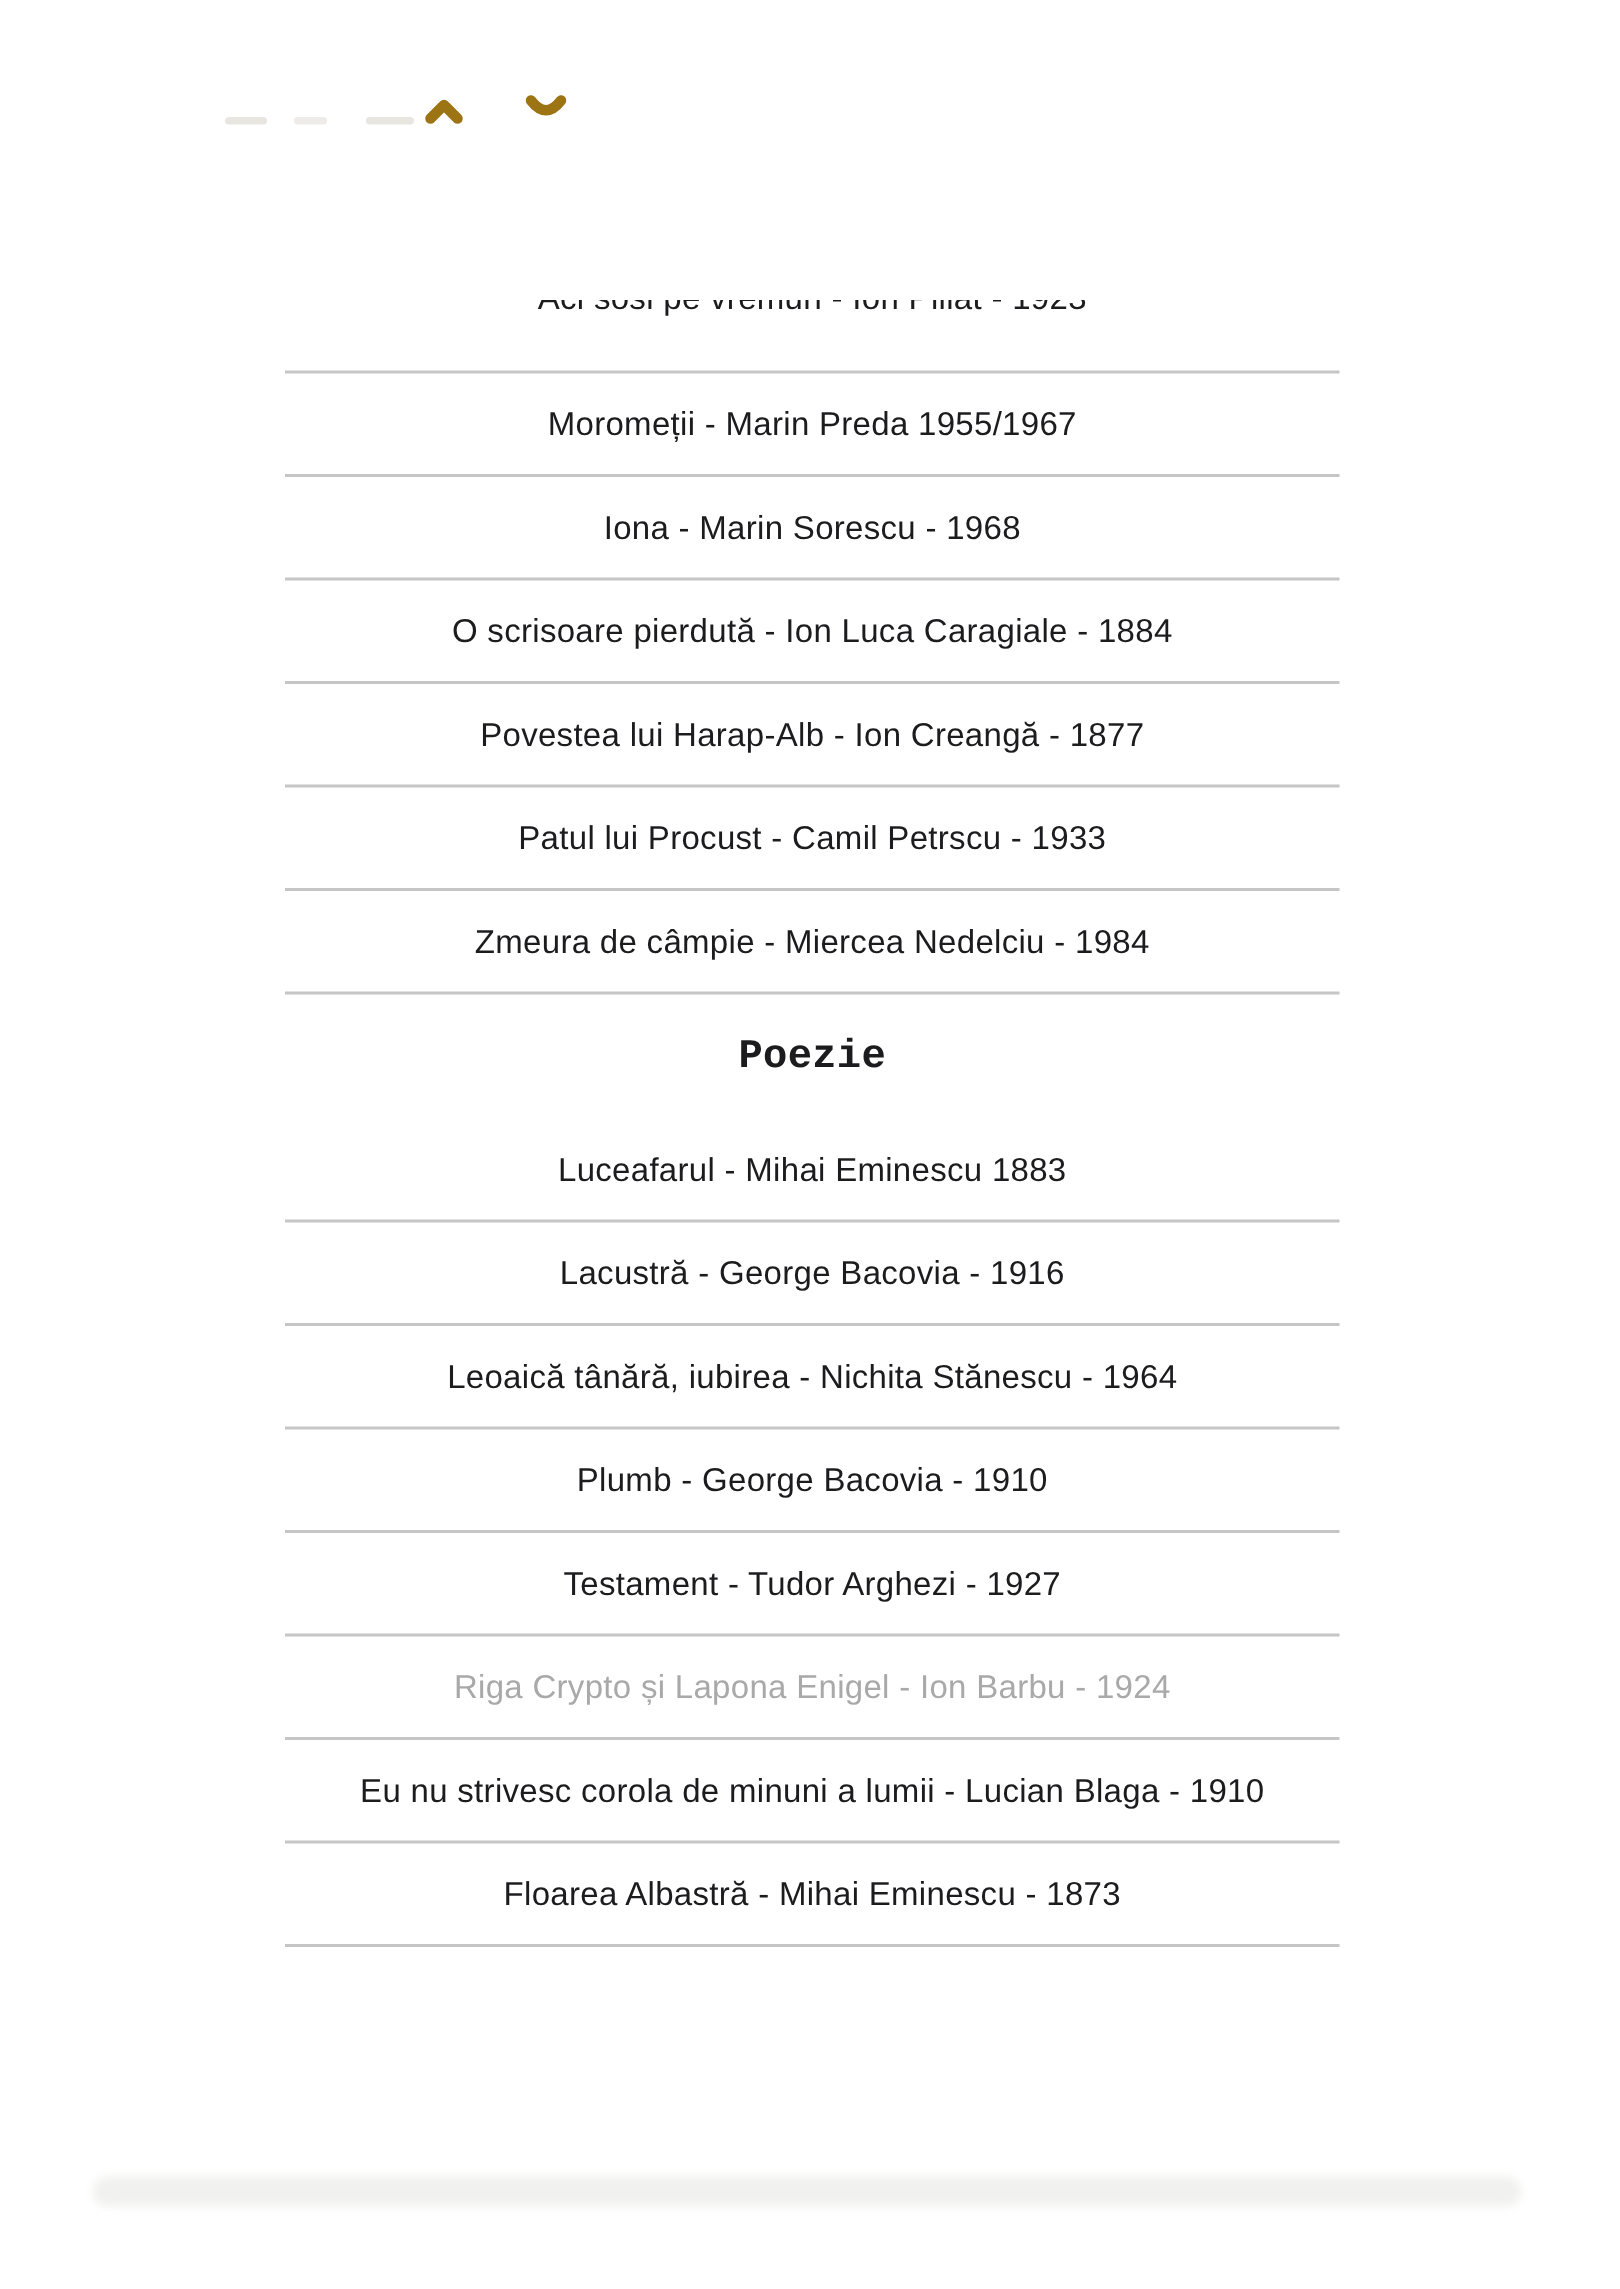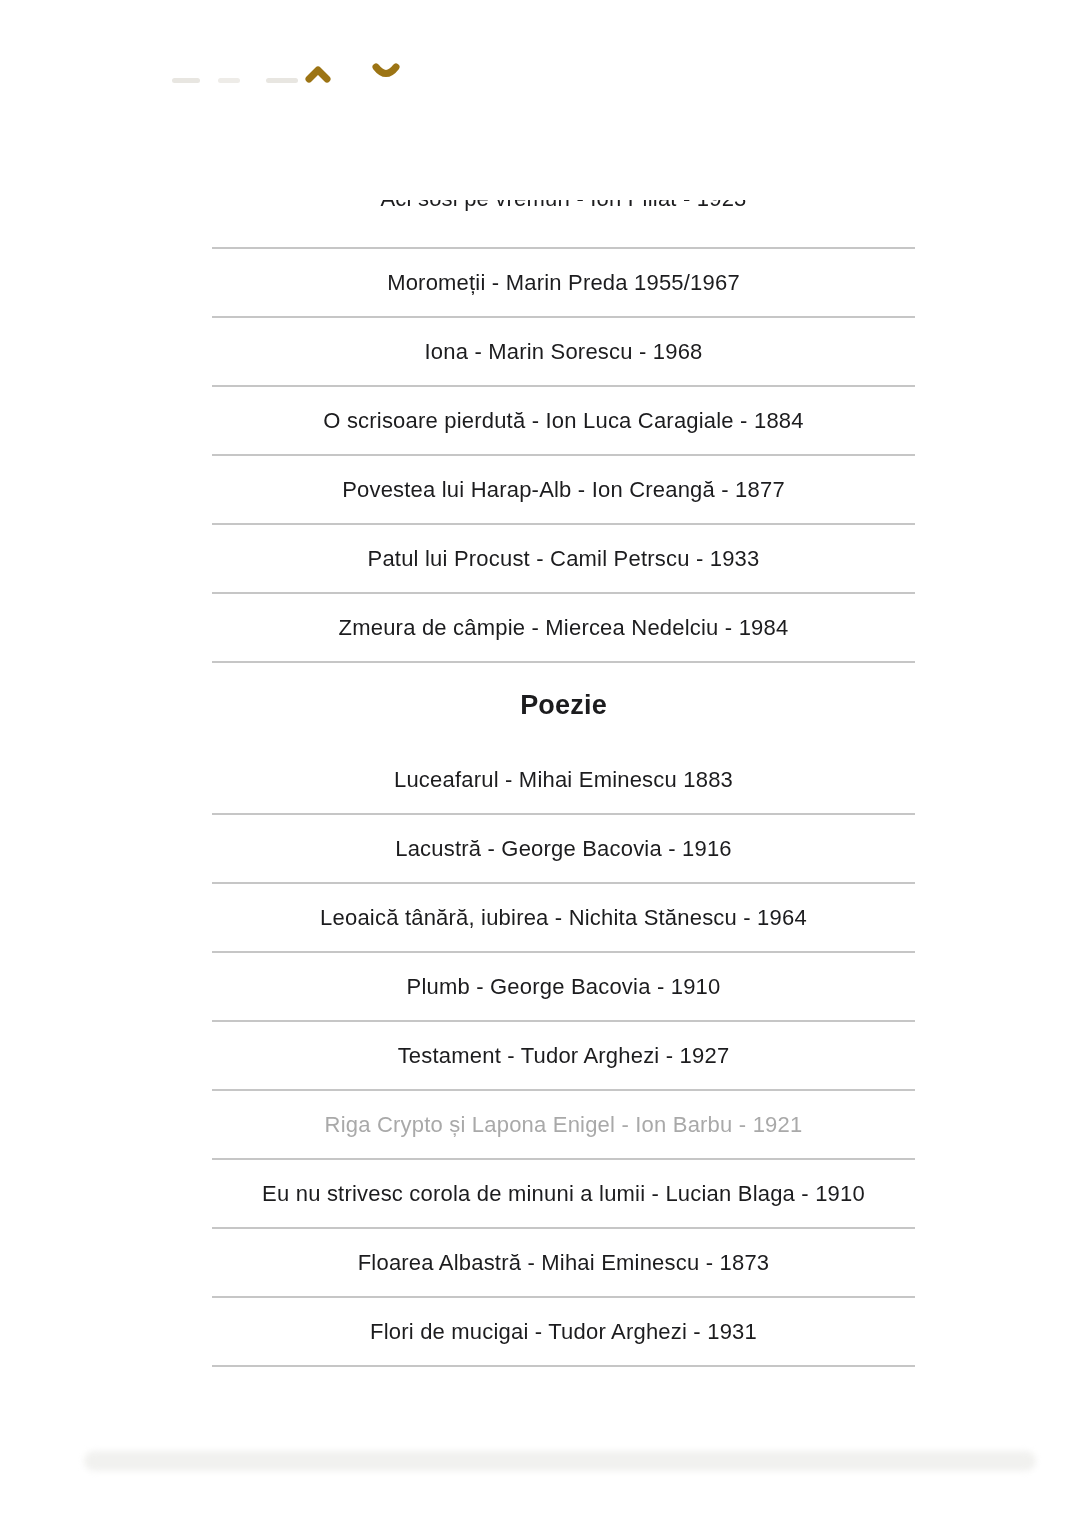--- a/index.html
+++ b/index.html
@@ -2,21 +2,21 @@
 <html><head>
 <meta charset="utf-8">
 <style>
   html, body { margin: 0; padding: 0; }
   body {
     width: 1080px; height: 1526px;
     background: #ffffff;
     font-family: "Liberation Sans", "DejaVu Sans", sans-serif;
     overflow: hidden;
   }
-  .canvas { position: relative; width: 925px; height: 1526px; background: #ffffff; margin-left: 22px; }
+  .canvas { position: relative; width: 925px; height: 1526px; background: #ffffff; }
 
   
   .logo-fragment { position: absolute; left: 0; top: 0; width: 420px; height: 100px; }
   .faint-dash {
     position: absolute; height: 5px; border-radius: 3px;
     background: #e8e6e1; top: 78px;
   }
   .dash-1 { left: 150px; width: 28px; }
   .dash-2 { left: 196px; width: 22px; background: #eeece8; }
   .dash-3 { left: 244px; width: 32px; }
@@ -57,20 +57,21 @@
     position: absolute; left: 0; right: 0; top: -16px;
     font-size: 22px; line-height: 30px;
     color: #1c1c1e; text-align: center; letter-spacing: 0.2px;
     white-space: nowrap;
   }
   .section-heading {
     padding: 25px 0 24px;
     font-size: 27px; line-height: 34px; font-weight: 700;
     color: #1c1c1e; text-align: center;
     letter-spacing: 0.2px;
+    font-family: Liberation Mono, monospace;
   }
 </style>
 </head>
 <body>
 
 <div class="canvas">
 
   <div class="logo-fragment">
     <span class="faint-dash dash-1"></span>
     <span class="faint-dash dash-2"></span>
@@ -117,26 +118,23 @@
       <div class="row">
         <span>Leoaică tânără, iubirea - Nichita Stănescu - 1964</span>
       </div>
       <div class="row">
         <span>Plumb - George Bacovia - 1910</span>
       </div>
       <div class="row">
         <span>Testament - Tudor Arghezi - 1927</span>
       </div>
       <div class="row muted">
-        <span>Riga Crypto și Lapona Enigel - Ion Barbu - 1921</span>
+        <span>Riga Crypto și Lapona Enigel - Ion Barbu - 1924</span>
       </div>
       <div class="row">
         <span>Eu nu strivesc corola de minuni a lumii - Lucian Blaga - 1910</span>
       </div>
       <div class="row">
         <span>Floarea Albastră - Mihai Eminescu - 1873</span>
       </div>
-      <div class="row">
-        <span>Flori de mucigai - Tudor Arghezi - 1931</span>
-      </div>
     </div>
 
 </div>
 
 </body></html>

